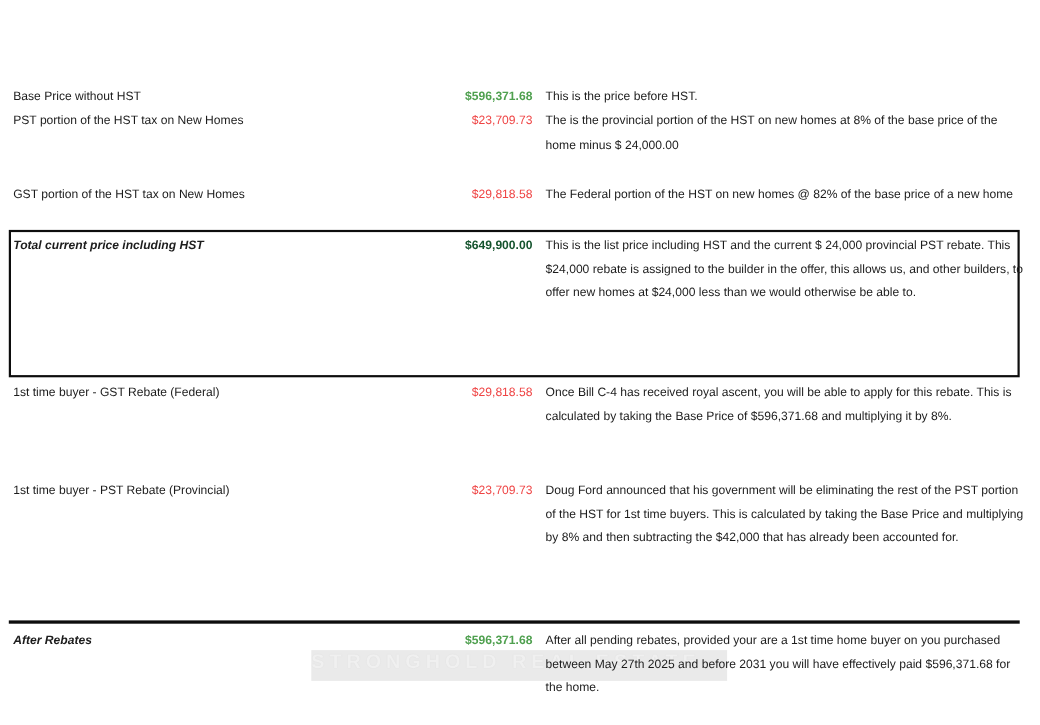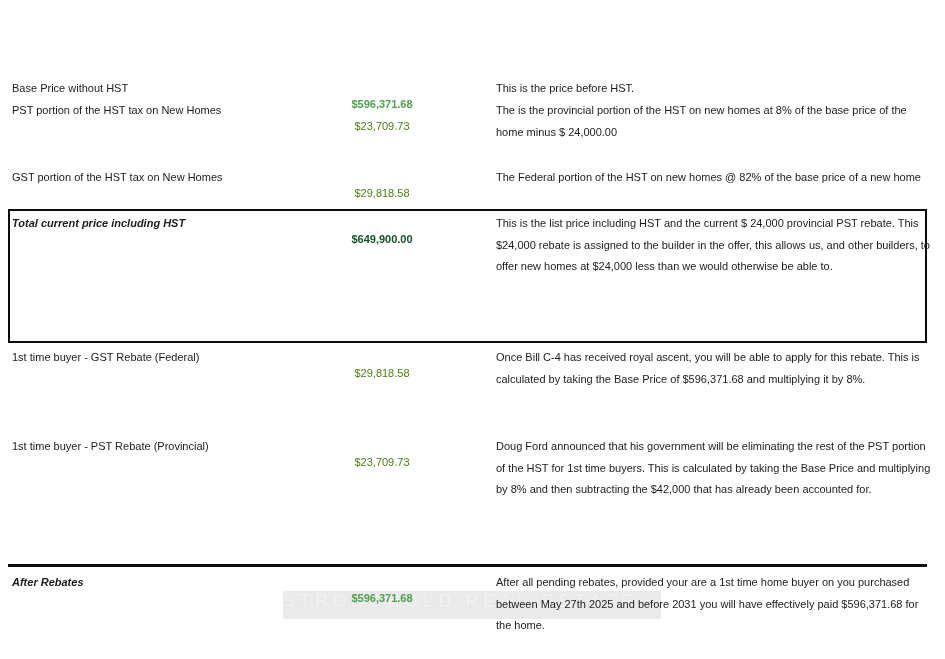--- a/index.html
+++ b/index.html
@@ -21,25 +21,25 @@
     position:absolute; left:283px; top:591px; width:378px; height:28px;
     background:#eaeaea; overflow:hidden; z-index:1;
     color:#f0f0f0; font-size:18px; font-weight:bold; letter-spacing:4.5px;
     line-height:21px; white-space:nowrap; text-shadow:0 0 1px #d8d8d8;
   }
 
   
   .row { position:absolute; left:0; width:945px; height:0; z-index:2; }
   .cell { font-size:11px; line-height:21.5px; }
   .label { position:absolute; left:12px; top:0; width:364px; }
-  .amount { position:absolute; left:280px; top:16px; width:204px; text-align:center; }
+  .amount { position:absolute; left:280px; top:0; width:204px; text-align:right; }
   .desc  { position:absolute; left:496px; top:0; width:436px; }
 
   .bold { font-weight:bold;font-style:italic; }
-  .green      { color:#4d7c0f; }
+  .green      { color:#ef4444; }
   .green-bold { color:#4fa04f; font-weight:bold; }
   .blue-bold  { color:#14532d; font-weight:bold; }
 
   .total-box {
     position:absolute; left:8px; top:209px; width:919px; height:134px;
     border:2px solid #0d0d0d; box-sizing:border-box; z-index:0;
   }
   .after-rule {
     position:absolute; left:8px; top:564px; width:919px; height:3px;
     background:#0d0d0d; z-index:0;

